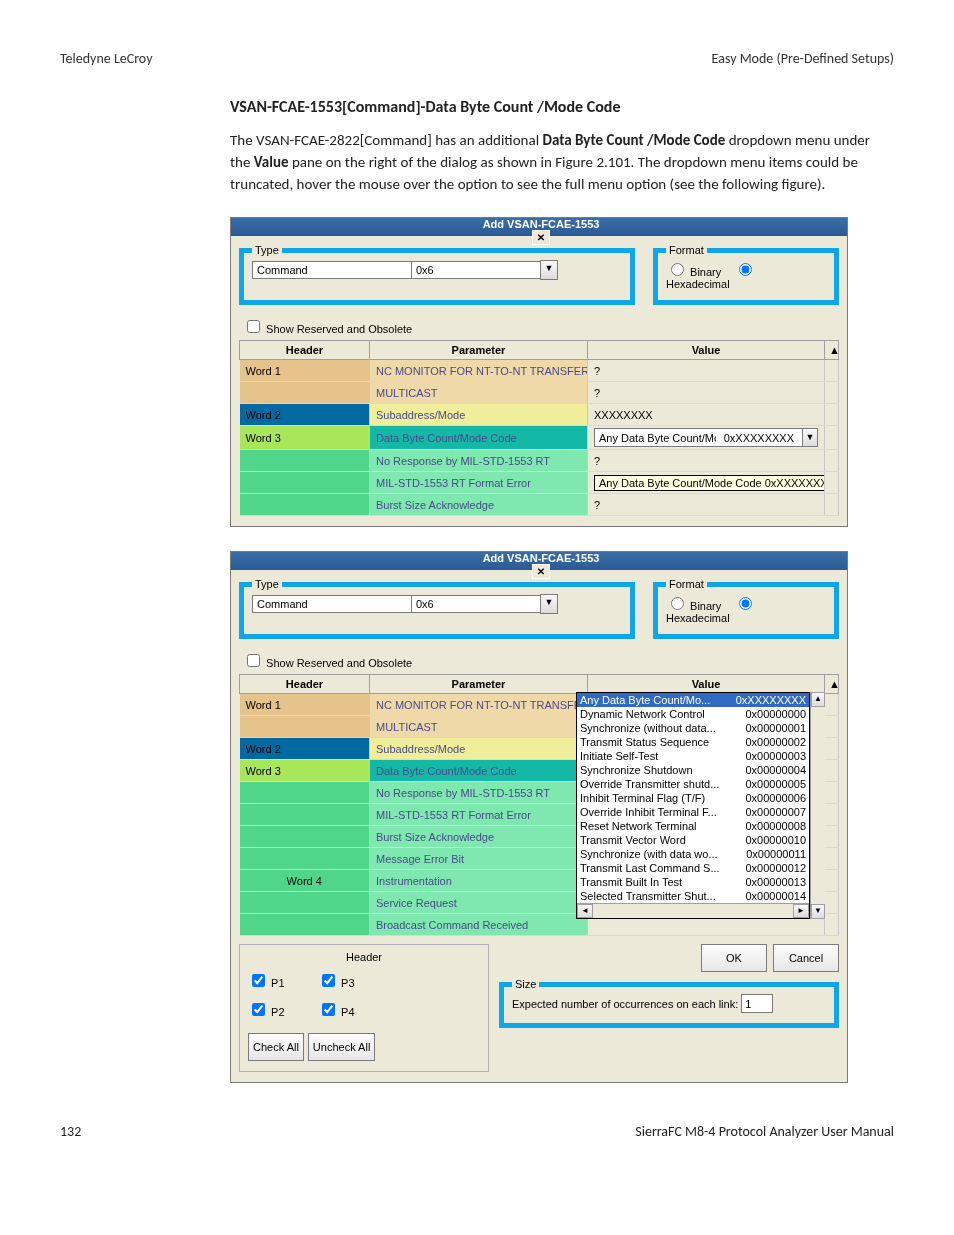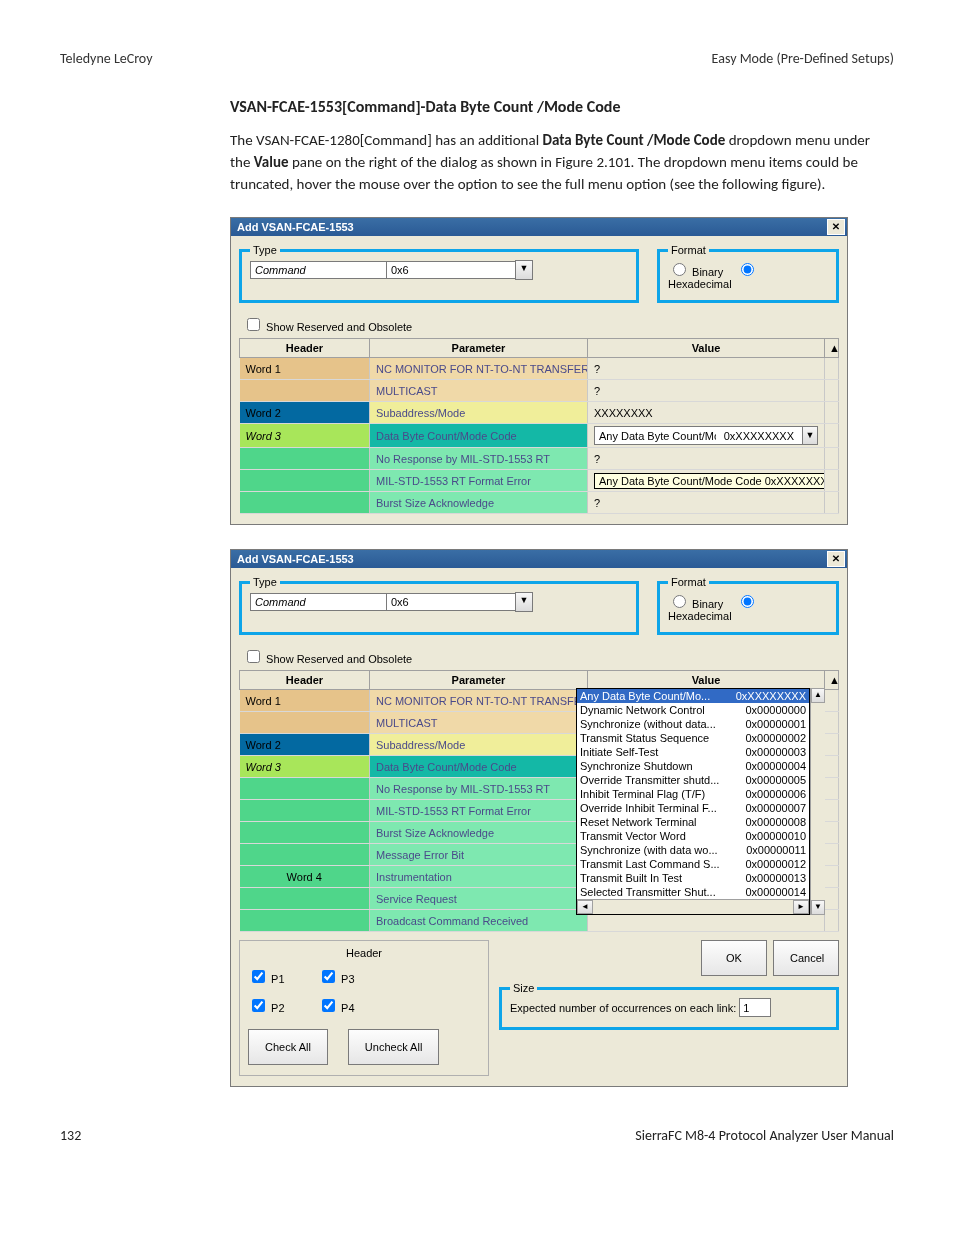--- a/index.html
+++ b/index.html
@@ -44,34 +44,35 @@
   .titlebar {
     display: flex;
     align-items: center;
     justify-content: space-between;
     height: 18px;
     padding: 0 2px 0 6px;
     background: linear-gradient(#3a6ea5, #2a5a95);
     color: #fff;
     font-weight: bold;
     font-size: 11px;
+    flex-direction: column;
   }
   .close-x {
     width: 16px; height: 14px;
     background: #ece9d8;
     color: #000;
     text-align: center;
     line-height: 13px;
     border: 1px solid #fff;
     font-size: 10px;
   }
   .dlg-body { padding: 6px 8px 10px 8px; }
 
   fieldset.fs {
-    border: 3px solid #0ea5e9;
+    border: 5px solid #0ea5e9;
     padding: 4px 8px 10px 8px;
     margin: 2px 0 6px 0;
   }
   fieldset.fs > legend {
     font-size: 11px;
     padding: 0 3px;
   }
   .row-top {
     display: flex;
     gap: 18px;
@@ -86,21 +87,21 @@
   }
   .type-inputs input[type=text] {
     height: 18px;
     border: 1px solid #7a7a7a;
     background: #fff;
     font-family: Tahoma, Arial, sans-serif;
     font-size: 11px;
     padding: 0 4px;
     box-sizing: border-box;
   }
-  .type-cmd { width: 137px; font-style: italic; }
+  .type-cmd { width: 160px; }
   .type-hex { width: 130px; margin-left: -1px; }
   .type-dd {
     width: 16px; height: 18px;
     border: 1px solid #7a7a7a;
     margin-left: -1px;
     background: linear-gradient(#f8f8f8,#dcdcdc);
     text-align: center;
     line-height: 14px;
     font-size: 9px;
   }
@@ -137,21 +138,21 @@
     width: 14px;
     background: #ece9d8;
     border: 1px solid #a0a0a0;
     text-align: center;
     font-size: 9px;
     line-height: 12px;
   }
 
   .hcell-w1 { background: #e6c38a; }
   .hcell-w2 { background: #0369a1; }
-  .hcell-w3 { background: #a8e65a; font-style: italic; }
+  .hcell-w3 { background: #a8e65a; }
   .hcell-w4 { background: #4fd68a; text-align: center; }
   .pcell-1  { background: #f0d9a8; color:#4a4a8a; }
   .pcell-2  { background: #f0ee9a; color:#4a4a8a; }
   .pcell-3  { background: #14b8a6; color:#4a4a8a; }
   .pcell-4  { background: #7ee8b0; color:#4a4a8a; }
 
   .value-dd {
     display: flex; align-items: center;
     border: 1px solid #7a7a7a;
     height: 17px;
@@ -212,27 +213,27 @@
   .dd-hscroll .track { flex:1; }
 
   .bottom-area { display:flex; gap:10px; margin-top:8px; }
   .hdr-panel {
     flex: 0 0 232px;
     border:1px solid #b0b0b0;
     padding: 6px 8px 10px 8px;
   }
   .hdr-panel .hdr-title { text-align:center; font-size:11px; padding-bottom:8px; }
   .chk-grid { display:grid; grid-template-columns: 70px 70px; row-gap:10px; font-size:11px; }
-  .btn-row { margin-top:14px; display:flex; gap:20px; }
+  .btn-row { margin-top:14px; display:flex; gap:4px; }
   .winbtn {
     border:1px solid #7a7a7a;
     background: linear-gradient(#fdfdfd,#e6e6e6);
     font-size:11px;
-    padding:1px 16px;
-    height:36px;
+    padding:1px 4px;
+    height:28px;
     box-sizing:border-box;
   }
   .right-pane { flex:1; display:flex; flex-direction:column; }
   .ok-cancel { display:flex; justify-content:flex-end; gap:6px; margin-bottom:4px;}
   .ok-cancel .winbtn { width:66px; }
   .count-fs input[type=text]{
     width:24px; height:17px; border:1px solid #7a7a7a; font-size:11px; text-align:left; padding:0 3px;
   }
 
   .page-foot {
@@ -244,21 +245,21 @@
 <body>
 
 <div class="page-head">
   <span>Teledyne LeCroy</span>
   <span>Easy Mode (Pre-Defined Setups)</span>
 </div>
 
 <h3 class="section-title">VSAN-FCAE-1553[Command]-Data Byte Count /Mode Code</h3>
 
 <p class="body-text">
-  <span>The VSAN-FCAE-1280[Command] has an additional </span><b>Data Byte Count /Mode Code</b><span> dropdown menu under the </span><b>Value</b><span> pane on the right of the dialog as shown in Figure 2.101. The dropdown menu items could be truncated, hover the mouse over the option to see the full menu option (see the following figure).</span>
+  <span>The VSAN-FCAE-2822[Command] has an additional </span><b>Data Byte Count /Mode Code</b><span> dropdown menu under the </span><b>Value</b><span> pane on the right of the dialog as shown in Figure 2.101. The dropdown menu items could be truncated, hover the mouse over the option to see the full menu option (see the following figure).</span>
 </p>
 
 <div class="dialog">
   <div class="titlebar">
     <span>Add VSAN-FCAE-1553</span>
     <span class="close-x">✕</span>
   </div>
   <div class="dlg-body">
     <div class="row-top">
       <fieldset class="fs type-fs">

